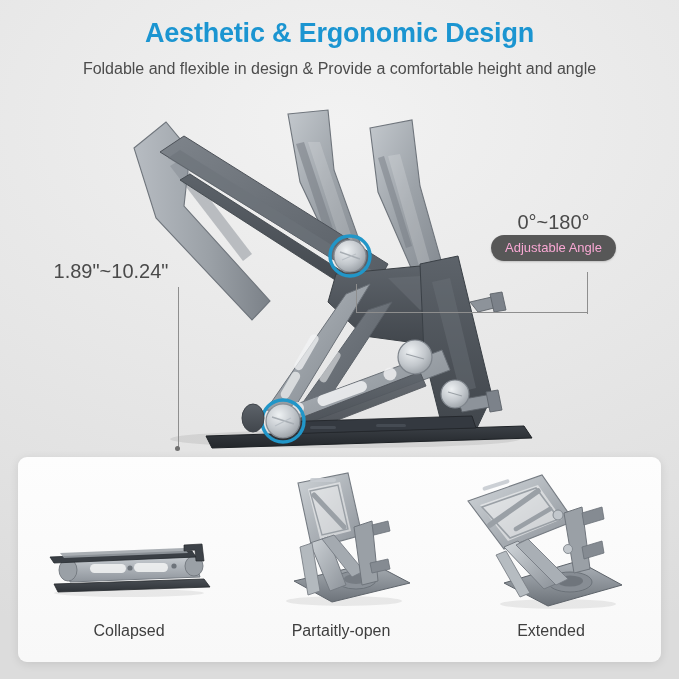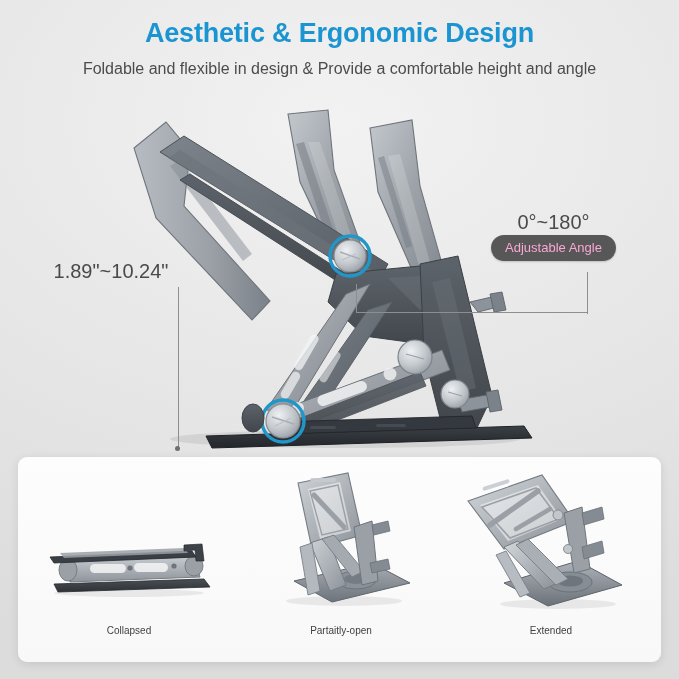--- a/index.html
+++ b/index.html
@@ -79,21 +79,21 @@
     text-align:center;
   }
   #state-collapsed{left:6px;}
   #state-partial{left:218px;}
   #state-extended{left:428px;}
   .state .art{
     position:relative;width:210px;height:155px;
   }
   .state .art svg{display:block;width:210px;height:155px;}
   .state .caption{
-    font-size:10px;line-height:18px;color:#3f3f3f;
+    font-size:16px;line-height:18px;color:#3f3f3f;
     margin-top:2px;white-space:nowrap;
   }
 </style>
 </head>
 <body>
 
 <div id="root">
 
   <div class="page-title">Aesthetic &amp; Ergonomic Design</div>
   <div class="page-subtitle">Foldable and flexible in design &amp; Provide a comfortable height and angle</div>

